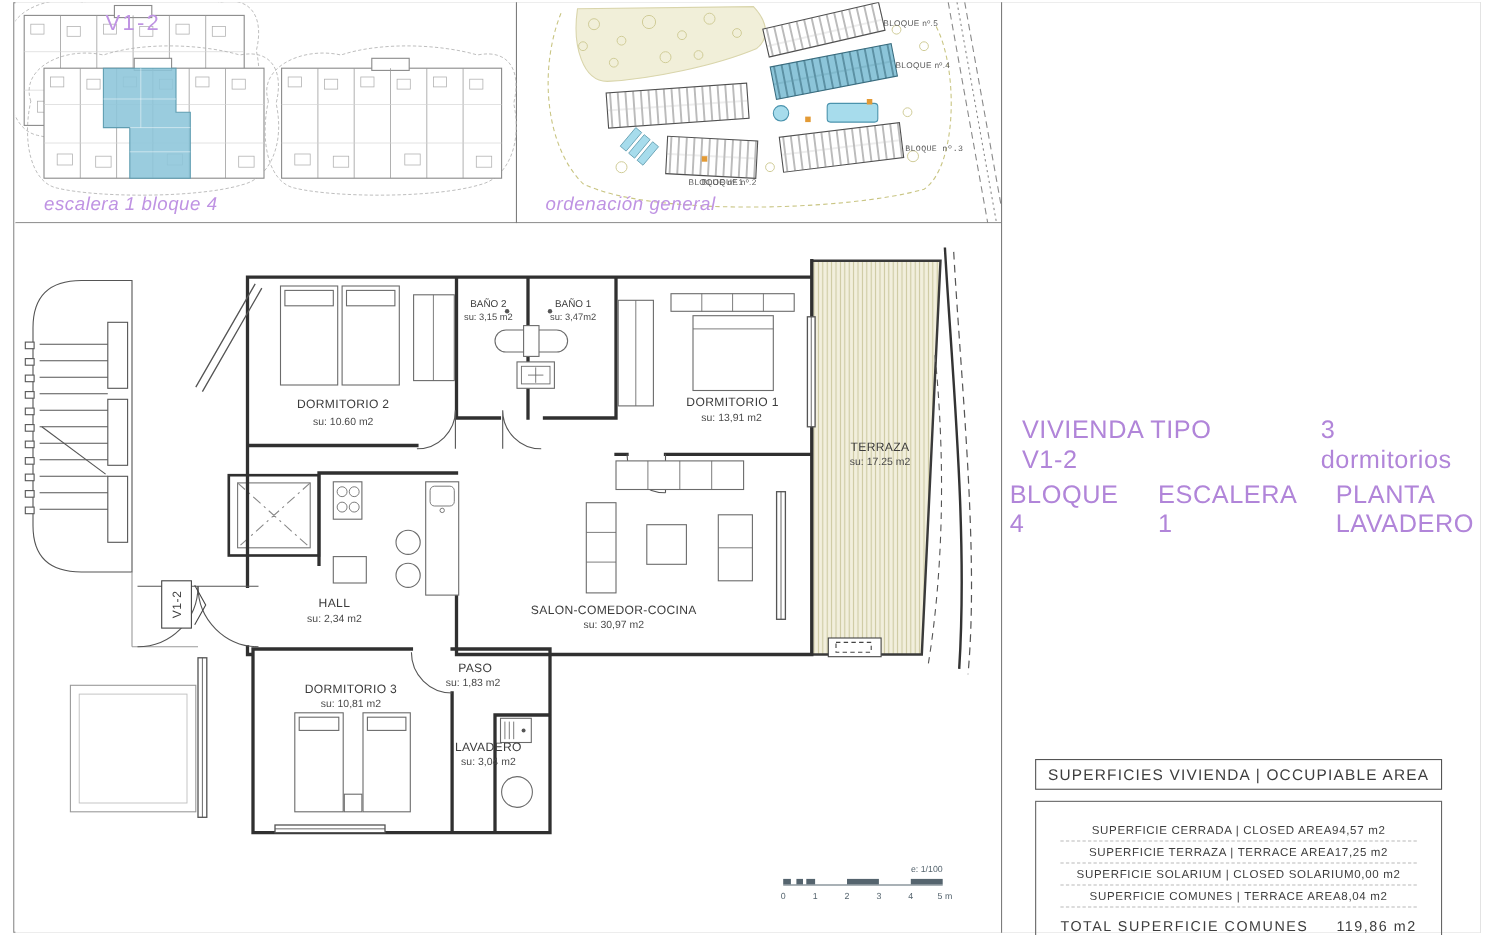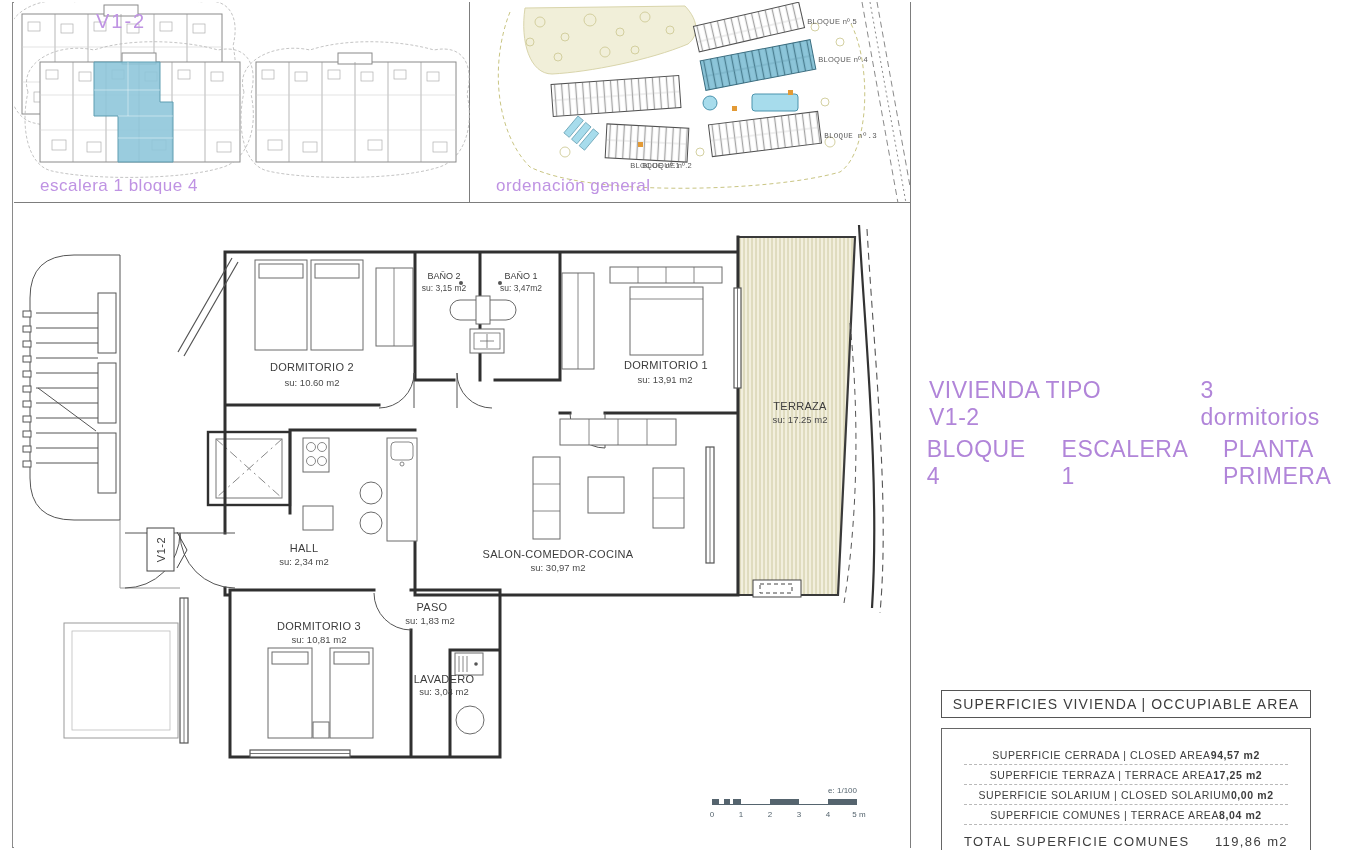--- a/index.html
+++ b/index.html
@@ -3,32 +3,32 @@
 <meta charset="utf-8">
 <style>
   html,body{margin:0;padding:0;background:#fff;}
   body{width:1360px;height:850px;position:relative;font-family:"Liberation Sans",sans-serif;overflow:hidden;}
   .sheet{position:absolute;left:12px;top:2px;width:1334px;height:846px;border:1px solid #8a8a8a;box-sizing:border-box;background:#fff;}
   .panel{position:absolute;box-sizing:border-box;background:#fff;}
   #panel-unit{left:14px;top:2px;width:456px;height:201px;border-right:1px solid #7d7d7d;border-bottom:1px solid #7d7d7d;}
   #panel-site{left:470px;top:2px;width:440px;height:201px;border-bottom:1px solid #7d7d7d;}
   #right-col{left:910px;top:2px;width:436px;height:846px;border-left:1px solid #7d7d7d;}
   #plan-area{left:14px;top:203px;width:896px;height:645px;}
-  .caption{position:absolute;left:26px;bottom:6px;font-size:17px;color:#bf93e3;letter-spacing:.5px;}
+  .caption{position:absolute;left:26px;bottom:6px;font-size:17px;color:#bf93e3;letter-spacing:.5px;font-style:italic;}
   .mini-title{position:absolute;left:82px;top:8px;font-size:20px;color:#bf93e3;letter-spacing:2px;}
-  .site-label{position:absolute;width:54px;font-size:7.5px;line-height:1.15;color:#5a5a5a;letter-spacing:.3px;text-align:right;}
+  .site-label{position:absolute;width:54px;font-size:7.5px;line-height:1.15;color:#5a5a5a;letter-spacing:.3px;}
   
   .title-block{position:absolute;left:18px;top:375px;width:400px;color:#b185d9;}
   .tb-line1{display:flex;justify-content:center;gap:60px;font-size:23px;letter-spacing:.5px;}
   .tb-line2{display:flex;justify-content:center;gap:36px;font-size:23px;letter-spacing:.5px;margin-top:5px;}
   .areas{position:absolute;left:30px;top:688px;width:370px;color:#3d3d3d;}
   .areas-header{border:1.5px solid #555;height:26px;display:flex;align-items:center;justify-content:center;font-size:14px;letter-spacing:1.1px;}
   .areas-body{border:1px solid #666;margin-top:10px;padding:16px 22px 12px 22px;box-sizing:border-box;}
   .arow{display:flex;justify-content:center;font-size:10.5px;letter-spacing:.6px;padding:4px 0 3px 0;border-bottom:1px dashed #b9b9b9;}
-  .arow .val{white-space:nowrap;font-weight:bold;}
+  .arow .val{white-space:nowrap;}
   .atotal{display:flex;justify-content:space-between;font-size:13px;letter-spacing:1.4px;padding:9px 0 6px 0;border-bottom:1px solid #555;}
   
   svg text{font-family:"Liberation Sans",sans-serif;fill:#3c3c3c;}
   .rl{font-size:11px;letter-spacing:.3px;}
   .ra{font-size:9.5px;fill:#4a4a4a;}
   .rs{font-size:9px;}
   .rsa{font-size:8.5px;fill:#4a4a4a;}
   .sn{font-size:8px;fill:#55646e;}
   .mk{font-size:11px;letter-spacing:.5px;}
   
@@ -377,21 +377,21 @@
 
 <div class="panel" id="right-col">
   <div class="title-block">
     <div class="tb-line1">
       <span>VIVIENDA TIPO V1-2</span>
       <span>3 dormitorios</span>
     </div>
     <div class="tb-line2">
       <span>BLOQUE 4</span>
       <span>ESCALERA 1</span>
-      <span>PLANTA PRIMERA</span>
+      <span>PLANTA LAVADERO</span>
     </div>
   </div>
 
   <div class="areas">
     <div class="areas-header">SUPERFICIES VIVIENDA | OCCUPIABLE AREA</div>
     <div class="areas-body">
       <div class="arow">
         <span>SUPERFICIE CERRADA | CLOSED AREA</span>
         <span class="val">94,57 m2</span>
       </div>

